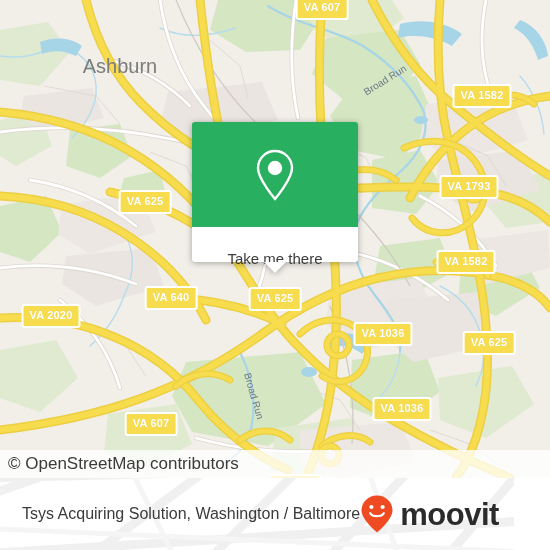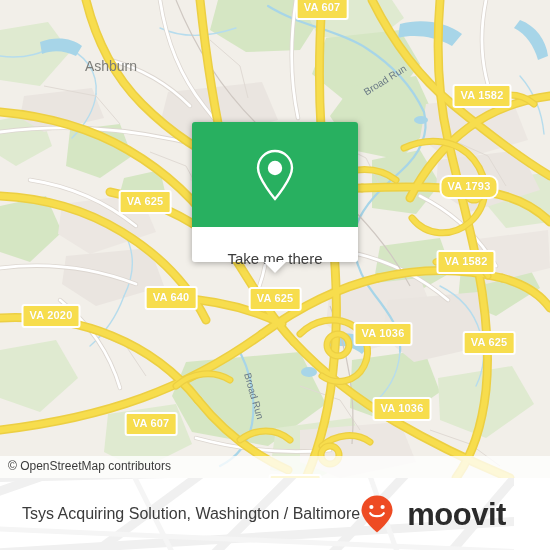--- a/index.html
+++ b/index.html
@@ -34,40 +34,41 @@
     padding: 4px 6px 5px 6px;
     white-space: nowrap;
     text-shadow: 0 0 1px rgba(0,0,0,0.10);
     transform: translate(-50%, -50%);
   }
 
   .place-label {
     position: absolute;
     transform: translate(-50%, -50%);
     color: #7c7c78;
-    font-size: 14px;
+    font-size: 20px;
     white-space: nowrap;
+    margin-left: 9px;
   }
   .water-label {
     position: absolute;
     transform-origin: 50% 50%;
     color: #6b7a86;
     font-size: 10px;
     white-space: nowrap;
   }
 
   
   .attribution {
     position: absolute;
     left: 0; bottom: 0;
     width: 100%;
     padding: 3px 0 4px 8px;
     background: rgba(255,255,255,0.78);
     color: #3b3b3b;
-    font-size: 12px;
+    font-size: 17px;
     line-height: 1.25;
   }
 
   
   .callout {
     position: absolute;
     left: 192px; top: 122px;
     width: 166px;
     filter: drop-shadow(0 1px 3px rgba(0,0,0,0.32));
   }
@@ -121,21 +122,21 @@
     display: flex;
     align-items: center;
     justify-content: space-between;
     padding: 0 18px 0 22px;
   }
   .footer-title {
     color: #3b3b3b;
     font-size: 16px;
     white-space: nowrap;
   }
-  .brand { display: flex; align-items: center; gap: 13px; }
+  .brand { display: flex; align-items: center; gap: 6px; }
   .brand-word {
     color: #2b2b2b;
     font-size: 31px;
     font-weight: bold;
     letter-spacing: -0.5px;
     line-height: 1;
   }
 </style>
 </head>
 <body>
@@ -352,21 +353,21 @@
       </g>
     </svg>
 
     <div class="place-label" style="left:111px; top:66px;">Ashburn</div>
 
     <div class="water-label" style="left:385px; top:80px; transform:translate(-50%,-50%) rotate(-32deg);">Broad Run</div>
     <div class="water-label" style="left:254px; top:396px; transform:translate(-50%,-50%) rotate(74deg);">Broad Run</div>
 
     <div class="shield" style="left:322px; top:8px;">VA 607</div>
     <div class="shield" style="left:482px; top:96px;">VA 1582</div>
-    <div class="shield" style="left:469px; top:187px;border-radius:9px;">VA 1793</div>
+    <div class="shield" style="left:469px; top:187px;">VA 1793</div>
     <div class="shield" style="left:145px; top:202px;">VA 625</div>
     <div class="shield" style="left:466px; top:262px;">VA 1582</div>
     <div class="shield" style="left:171px; top:298px;text-align:right;">VA 640</div>
     <div class="shield" style="left:275px; top:299px;">VA 625</div>
     <div class="shield" style="left:51px;  top:316px;">VA 2020</div>
     <div class="shield" style="left:383px; top:334px;">VA 1036</div>
     <div class="shield" style="left:489px; top:343px;">VA 625</div>
     <div class="shield" style="left:402px; top:409px;">VA 1036</div>
     <div class="shield" style="left:151px; top:424px;">VA 607</div>
     <div class="shield" style="left:295px; top:486px;">VA 267</div>

